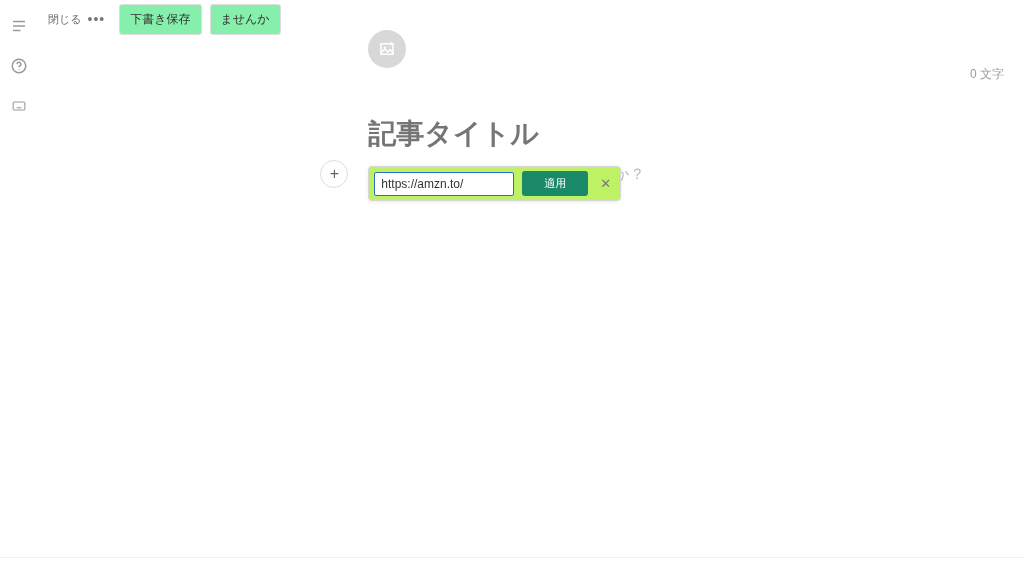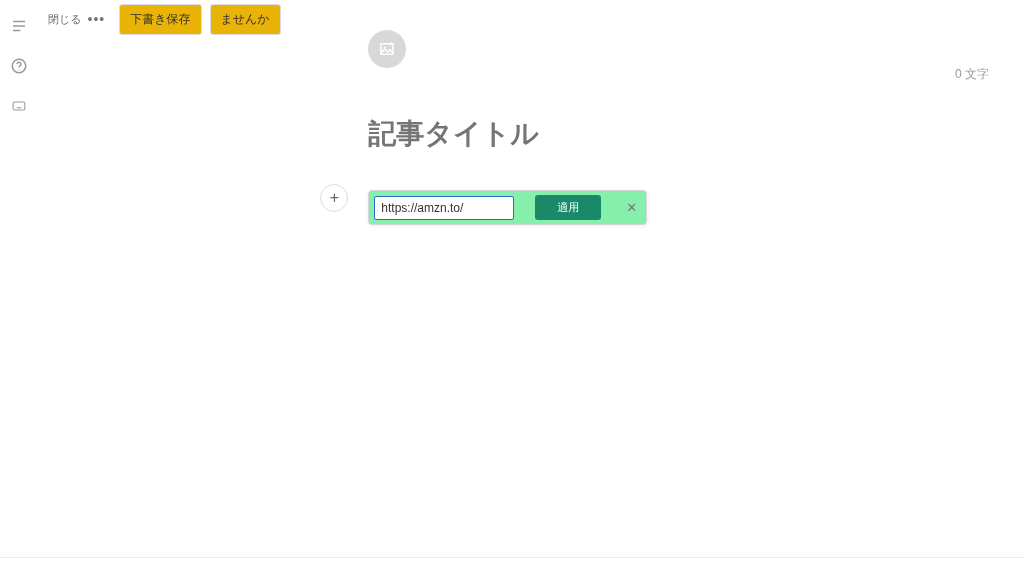--- a/index.html
+++ b/index.html
@@ -82,27 +82,27 @@
       color: #777;
       letter-spacing: 1px;
       padding: 4px 6px;
       cursor: pointer;
     }
     .btn {
       font-size: 12px;
       padding: 6px 10px;
       border: 1px solid #ddd;
       border-radius: 3px;
-      background: #eab308;
+      background: #86efac;
       color: #333;
       cursor: pointer;
     }
     .char-count {
       position: absolute;
-      right: 35px;
+      right: 20px;
       top: 66px;
       font-size: 12px;
       color: #999;
     }
     
     .editor {
       flex: 1;
       padding: 30px 0 0 0;
       position: relative;
     }
@@ -123,21 +123,21 @@
       margin-bottom: 50px;
     }
     .hero-img-btn svg { width: 18px; height: 18px; fill: #fff; }
     .title-input {
       font-size: 28px;
       font-weight: 600;
       color: #bdbdbd;
       border: none;
       outline: none;
       width: 100%;
-      margin-bottom: 48px;
+      margin-bottom: 24px;
       background: transparent;
     }
     .body-row {
       position: relative;
       display: flex;
       align-items: center;
     }
     .plus-btn {
       position: absolute;
       left: -48px;
@@ -160,26 +160,26 @@
       left: 0;
       pointer-events: none;
     }
     
     .url-popover {
       position: absolute;
       left: 0;
       top: -8px;
       display: flex;
       align-items: center;
-      background: #86efac;
+      background: #bef264;
       border: 1px solid #d6d6d6;
       border-radius: 4px;
       padding: 4px 5px;
       box-shadow: 0 1px 4px rgba(0,0,0,0.08);
-      gap: 21px;
+      gap: 8px;
       z-index: 5;
     }
     .url-input {
       width: 140px;
       font-size: 12px;
       padding: 4px 6px;
       border: 1.5px solid #2a6cd4;
       border-radius: 2px;
       outline: none;
       color: #333;

